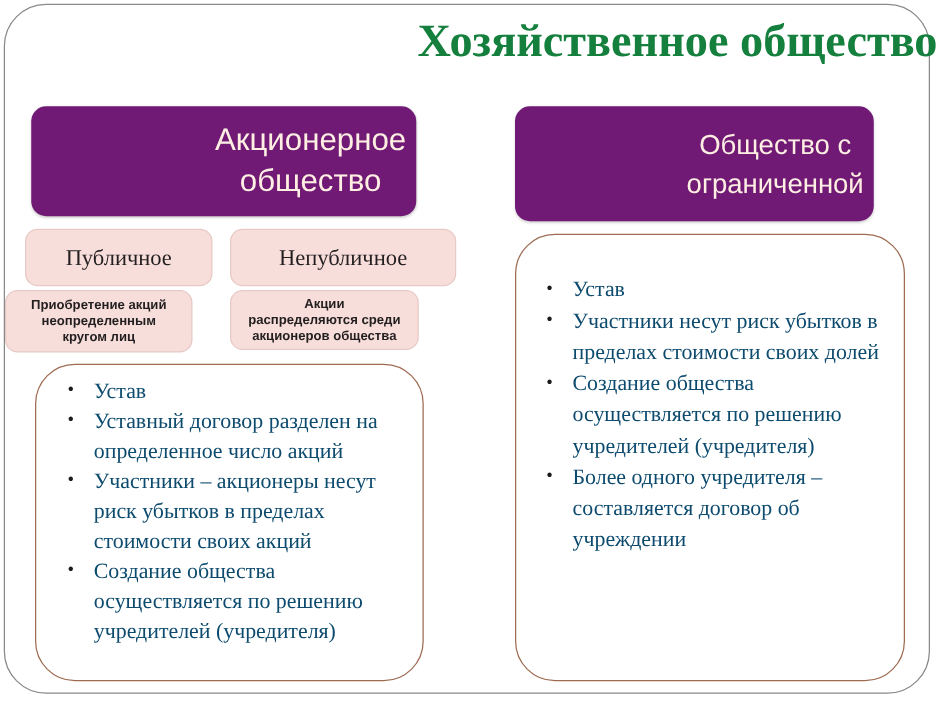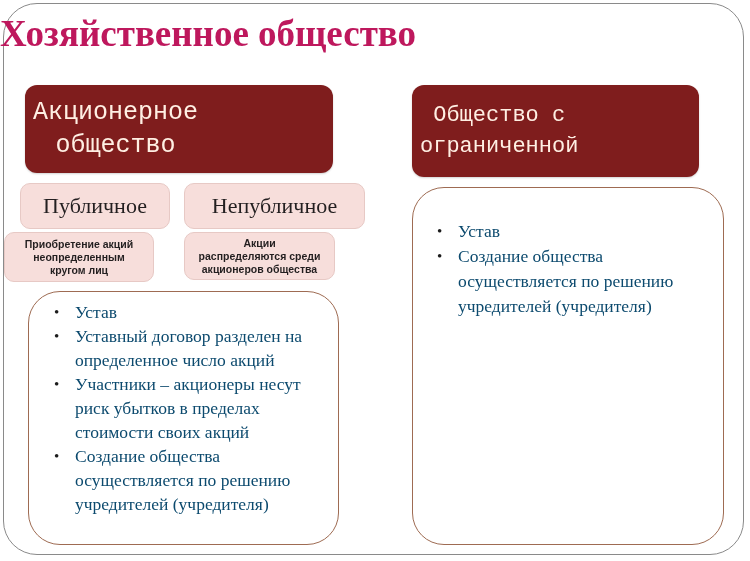--- a/index.html
+++ b/index.html
@@ -28,41 +28,41 @@
     box-sizing: border-box;
     background: #ffffff;
   }
 
   
   .page-title {
     position: absolute;
     left: 0;
     top: 12px;
     width: 750px;
-    text-align: left;
+    text-align: right;
     font-family: "Liberation Serif", "DejaVu Serif", serif;
     font-weight: bold;
     font-size: 37px;
     line-height: 44px;
-    color: #be185d;
+    color: #15803d;
     letter-spacing: 0px;
   }
 
   
   .orange-box {
     position: absolute;
-    background: #7f1d1d;
+    background: #701a75;
     border-radius: 12px;
     box-sizing: border-box;
     color: #FFEFE3;
     text-align: center;
-    font-family: Liberation Mono, monospace;
+    font-family: Liberation Sans, sans-serif;
     display: flex;
     align-items: center;
-    justify-content: flex-start;
+    justify-content: flex-end;
     box-shadow: 0 1px 2px rgba(0,0,0,0.18);
   }
   #ao-header {
     left: 25px;
     top: 85px;
     width: 308px;
     height: 88px;
     font-size: 25px;
     line-height: 33px;
   }
@@ -89,21 +89,21 @@
     border-radius: 10px;
     box-sizing: border-box;
     text-align: center;
     color: #231f20;
     display: flex;
     align-items: center;
     justify-content: center;
   }
   .pink-title {
     font-family: "Liberation Serif", "DejaVu Serif", serif;
-    font-size: 22px;
+    font-size: 18px;
     line-height: 22px;
   }
   .pink-note {
     font-family: "Liberation Sans", "DejaVu Sans", sans-serif;
     font-weight: bold;
     font-size: 10.5px;
     line-height: 13px;
   }
   #pub-title   { left: 20px;  top: 183px; width: 150px; height: 46px; }
   #nepub-title { left: 184px; top: 183px; width: 181px; height: 46px; }
@@ -211,16 +211,18 @@
   <div class="orange-box" id="ooo-header">
     <div>
       <span>Общество с</span>
       <span>ограниченной</span>
     </div>
   </div>
 
   <div class="list-card" id="ooo-card"></div>
   <ul class="bullets" id="ooo-list">
     <li>Устав</li>
+    <li>Участники несут риск убытков в пределах стоимости своих долей</li>
     <li>Создание общества осуществляется по решению учредителей (учредителя)</li>
+    <li>Более одного учредителя – составляется договор об учреждении</li>
   </ul>
 
 </div>
 
 </body></html>

